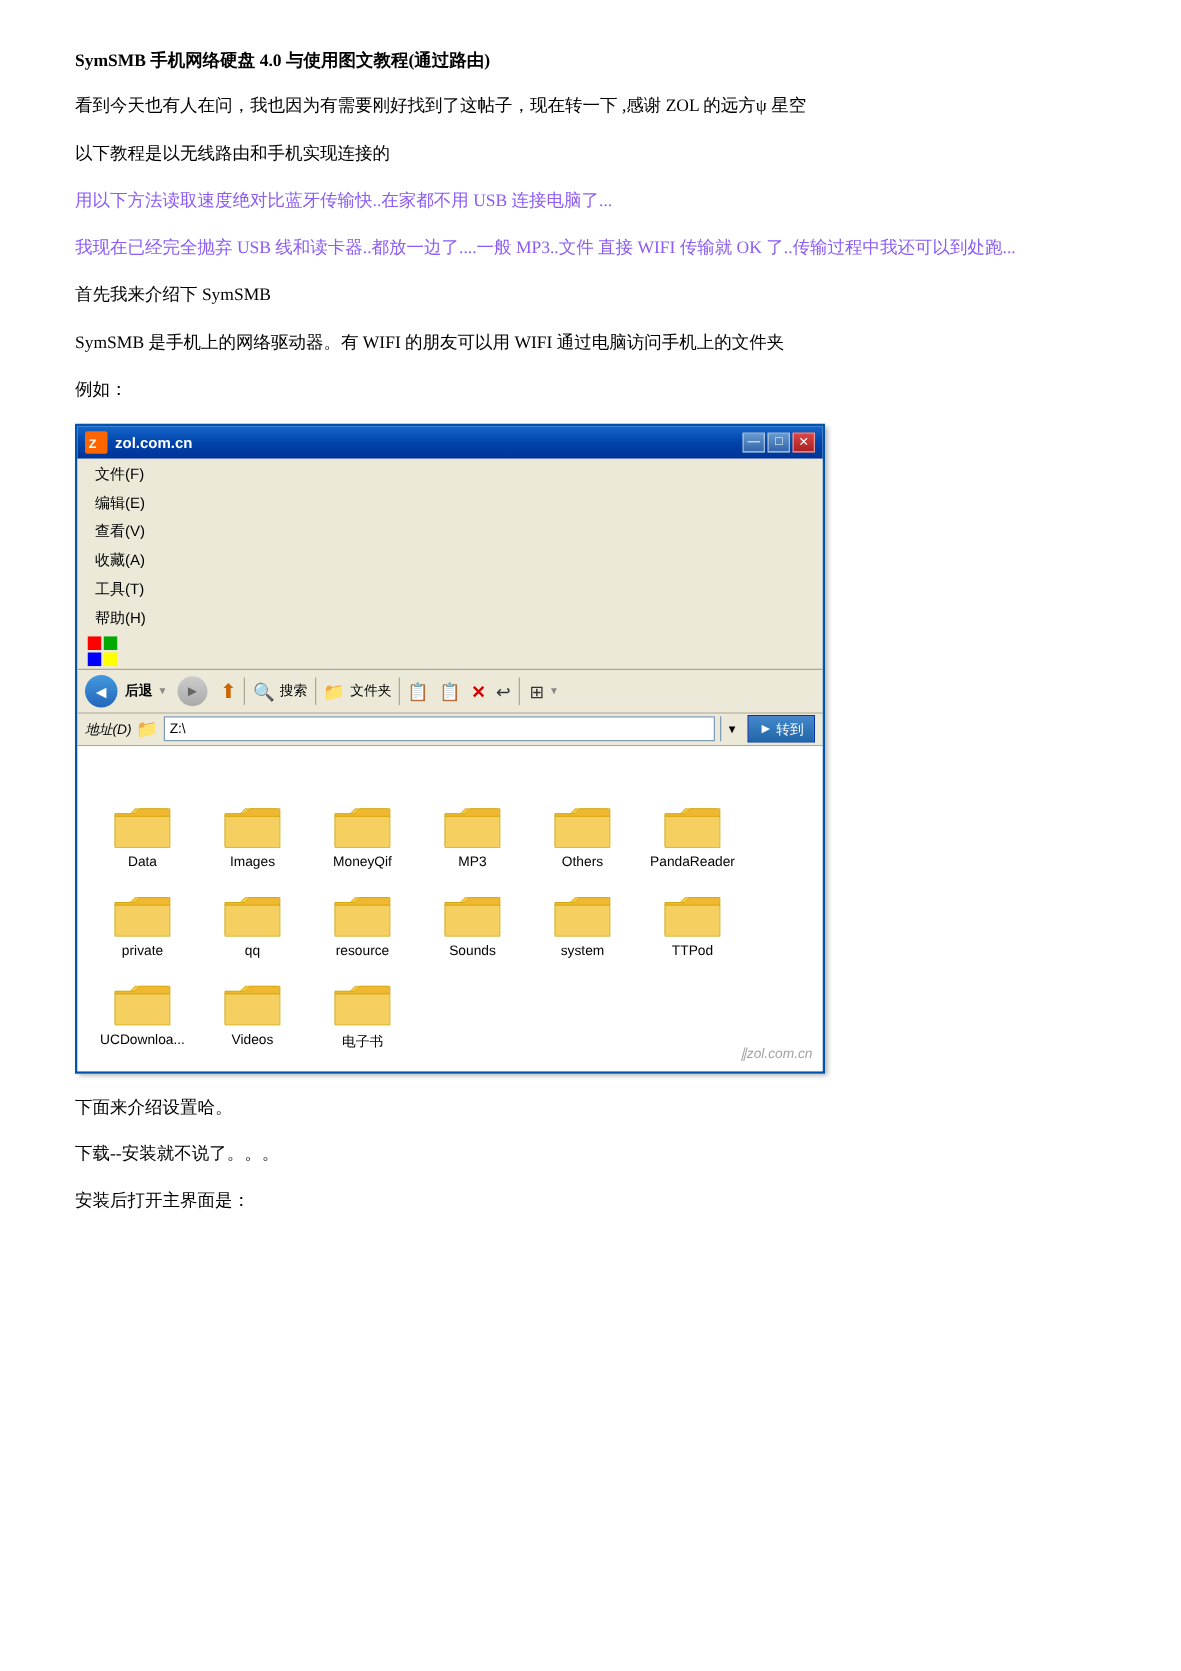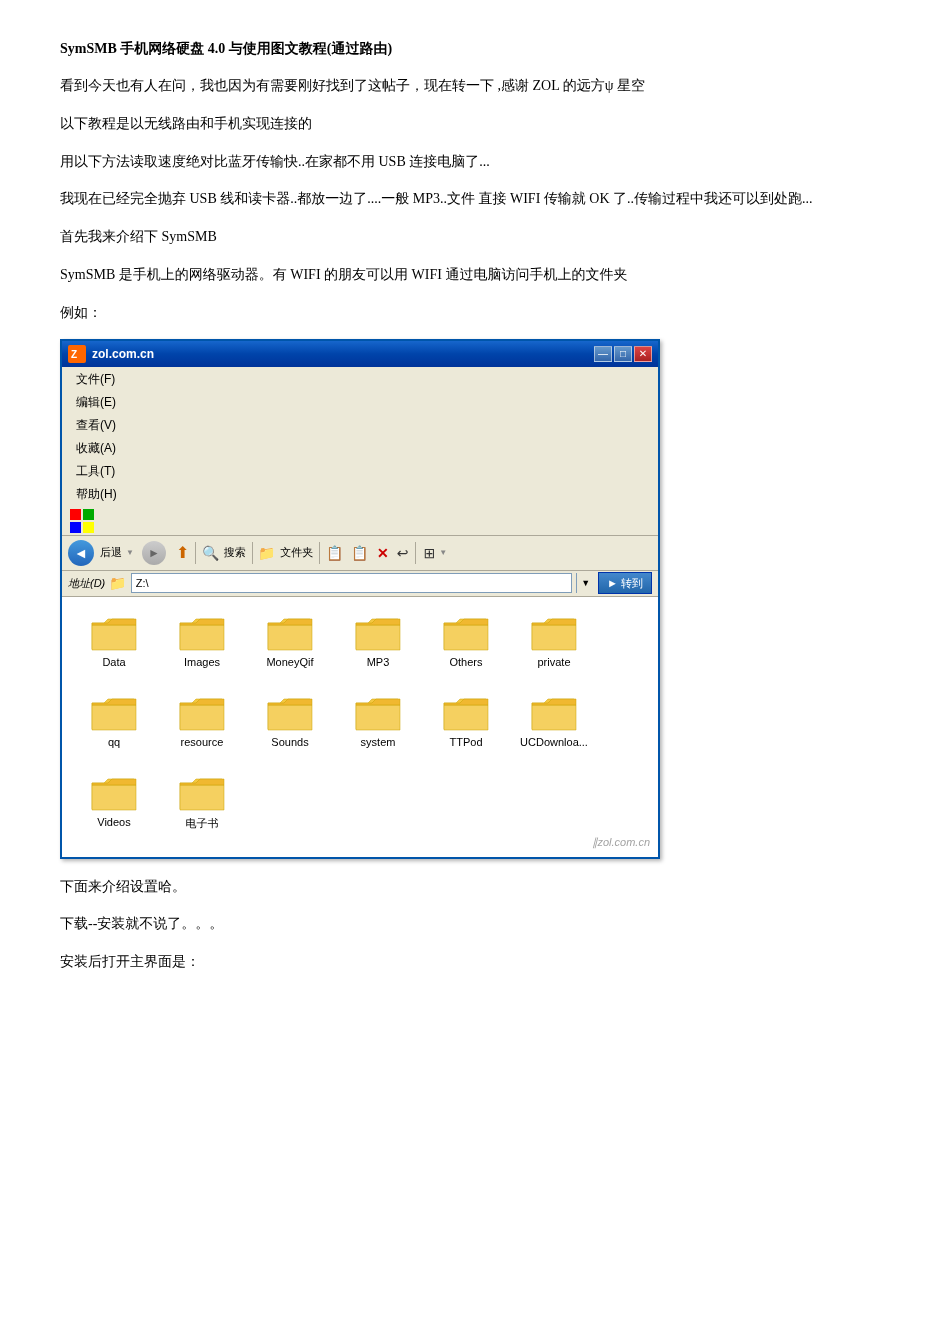--- a/index.html
+++ b/index.html
@@ -19,21 +19,21 @@
       margin-bottom: 16px;
     }
 
     .paragraph {
       margin-bottom: 14px;
       line-height: 1.7;
       font-size: 14px;
     }
 
     .red-text {
-      color: #000000;
+      color: #8b5cf6;
       margin-bottom: 14px;
       line-height: 1.7;
       font-size: 14px;
     }
 
     
     .explorer-window {
       border: 2px solid #0055aa;
       width: 600px;
       margin: 10px 0 16px 0;
@@ -201,20 +201,21 @@
     }
 
     .explorer-content {
       background: white;
       padding: 12px;
       display: flex;
       flex-wrap: wrap;
       gap: 8px;
       min-height: 260px;
       position: relative;
+      align-items: flex-end;
     }
 
     .folder-item {
       display: flex;
       flex-direction: column;
       align-items: center;
       width: 80px;
       cursor: pointer;
       padding: 4px;
     }
@@ -305,21 +306,21 @@
       <rect x="0" y="13" width="11" height="11" fill="#0000ff"></rect>
       <rect x="13" y="13" width="11" height="11" fill="#ffff00"></rect>
     </svg>
   </div>
 
   <div class="explorer-toolbar">
 
     <div class="back-arrow" style="width:26px; height:26px; background:linear-gradient(to bottom,#4499dd,#2266bb); border-radius:50%; display:flex; align-items:center; justify-content:center; color:white; font-size:14px; cursor:pointer;">
       <span>◄</span>
     </div>
-    <span style="font-size:11px; margin-left:2px;">后退</span>
+    <span style="font-size:11px; margin-left:2px;font-weight:bold;">后退</span>
     <span style="font-size:8px; color:#888;">▼</span>
 
     <div style="width:24px; height:24px; background:linear-gradient(to bottom,#cccccc,#aaaaaa); border-radius:50%; display:flex; align-items:center; justify-content:center; font-size:12px; color:#666; margin-left:4px;">
       <span>►</span>
     </div>
     <span style="margin-left:6px; font-size:16px; color:#cc6600;">⬆</span>
 
     <div class="toolbar-separator"></div>
 
     <span style="font-size:14px;">🔍</span>
@@ -416,20 +417,31 @@
   </div>
         <div class="folder-item">
     <div class="folder-icon">
       <svg width="48" height="40" viewBox="0 0 48 40" xmlns="http://www.w3.org/2000/svg">
 
     <path d="M2 10 L14 10 L18 6 L44 6 L44 36 L2 36 Z" fill="#f5c842" stroke="#c8a000" stroke-width="0.5"></path>
     <path d="M2 12 L46 12 L46 37 L2 37 Z" fill="#f5d060" stroke="#c8a000" stroke-width="0.5"></path>
     <path d="M2 10 L18 10 L22 6 L46 6 L46 12 L2 12 Z" fill="#f0b830" stroke="#c8a000" stroke-width="0.5"></path>
   </svg>
     </div>
+    <span class="folder-label">PandaReader</span>
+  </div>
+        <div class="folder-item">
+    <div class="folder-icon">
+      <svg width="48" height="40" viewBox="0 0 48 40" xmlns="http://www.w3.org/2000/svg">
+
+    <path d="M2 10 L14 10 L18 6 L44 6 L44 36 L2 36 Z" fill="#f5c842" stroke="#c8a000" stroke-width="0.5"></path>
+    <path d="M2 12 L46 12 L46 37 L2 37 Z" fill="#f5d060" stroke="#c8a000" stroke-width="0.5"></path>
+    <path d="M2 10 L18 10 L22 6 L46 6 L46 12 L2 12 Z" fill="#f0b830" stroke="#c8a000" stroke-width="0.5"></path>
+  </svg>
+    </div>
     <span class="folder-label">private</span>
   </div>
         <div class="folder-item">
     <div class="folder-icon">
       <svg width="48" height="40" viewBox="0 0 48 40" xmlns="http://www.w3.org/2000/svg">
 
     <path d="M2 10 L14 10 L18 6 L44 6 L44 36 L2 36 Z" fill="#f5c842" stroke="#c8a000" stroke-width="0.5"></path>
     <path d="M2 12 L46 12 L46 37 L2 37 Z" fill="#f5d060" stroke="#c8a000" stroke-width="0.5"></path>
     <path d="M2 10 L18 10 L22 6 L46 6 L46 12 L2 12 Z" fill="#f0b830" stroke="#c8a000" stroke-width="0.5"></path>
   </svg>

